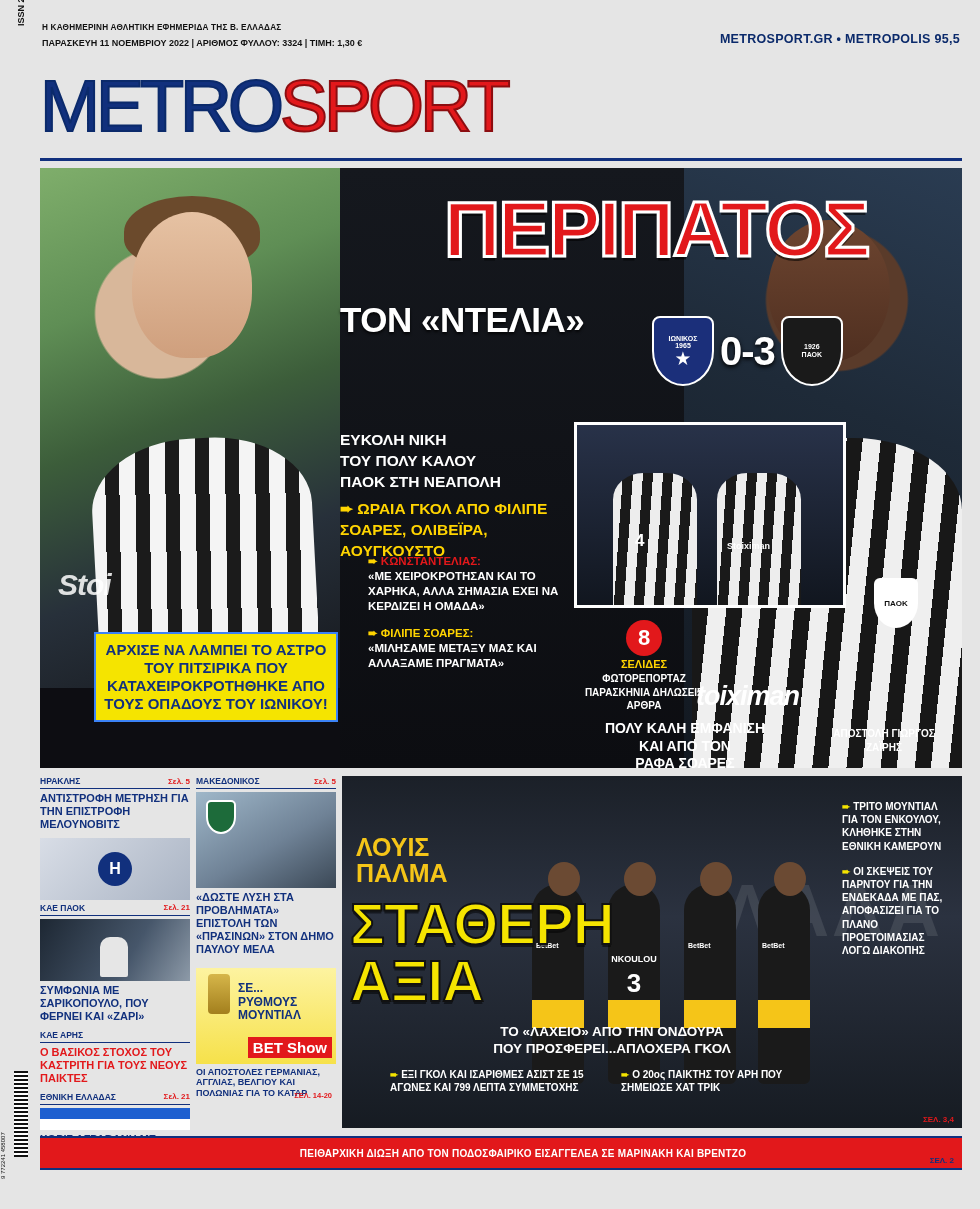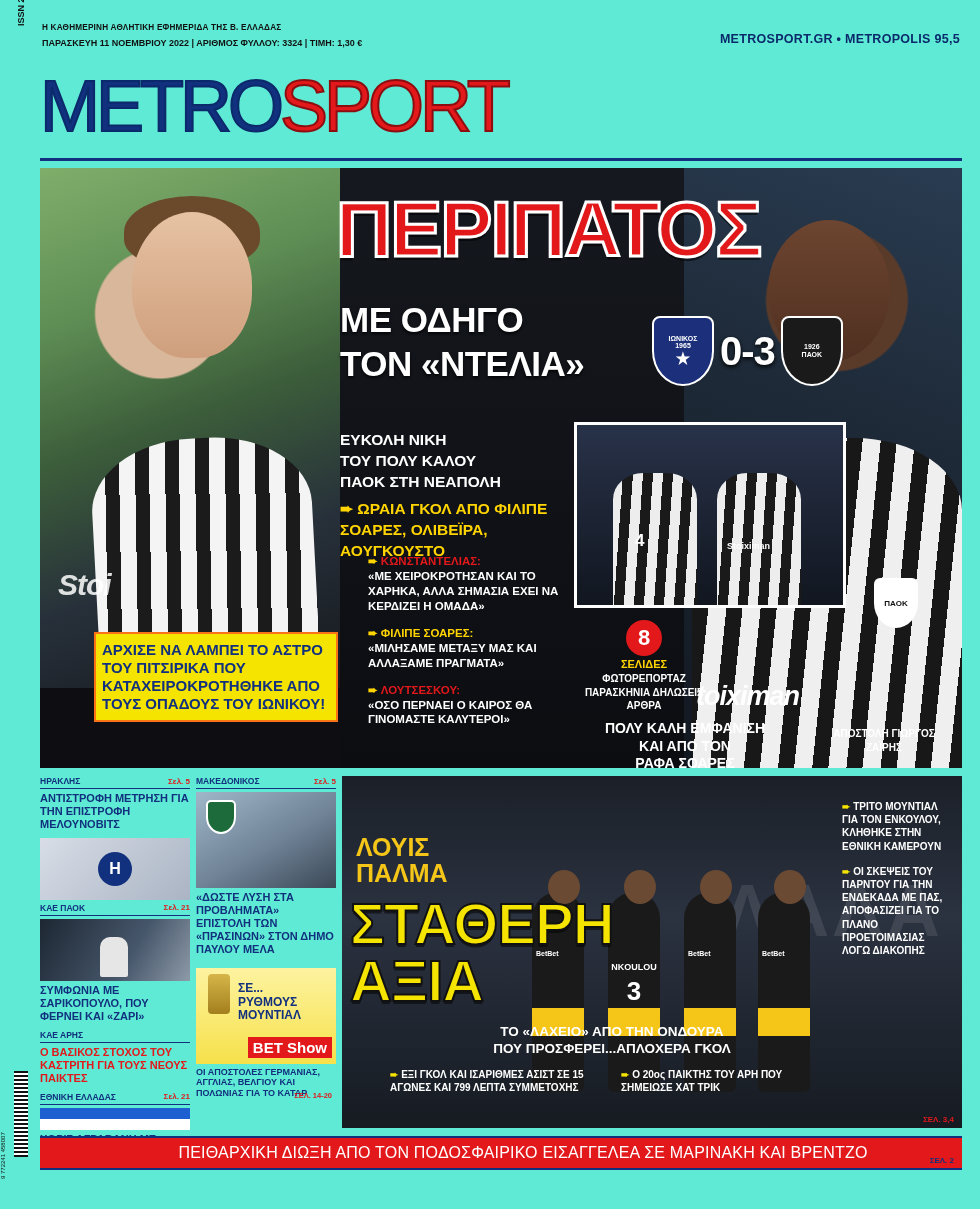--- a/index.html
+++ b/index.html
@@ -5,21 +5,21 @@
   * { box-sizing: border-box; margin: 0; padding: 0; }
   html, body {
     width: 980px; height: 1209px;
     background: #ffffff;
     font-family: "Liberation Sans", sans-serif;
     overflow: hidden;
   }
   .page {
     position: relative;
     width: 980px; height: 1209px;
-    background: #5eead4;
+    background: #e5e5e5;
     padding-left: 36px;
   }
 
   
   .topbar {
     position: absolute; left: 42px; top: 22px; right: 20px; height: 36px;
     display: flex; align-items: flex-start; justify-content: space-between;
   }
   .topbar-left { font-size: 9px; color: #111; line-height: 1.5; }
   .topbar-left .line1 { font-weight: bold; letter-spacing: .2px; font-size: 8.2px; }
@@ -111,21 +111,21 @@
     font-size: 8px; font-weight: bold; color: #111;
   }
 
   .hero-center {
     position: absolute; left: 300px; top: 0; right: 278px; bottom: 0;
     background: linear-gradient(180deg,#15181e 0%, #0c0d11 100%);
   }
 
   .headline-main {
     position: absolute; left: 296px; top: 26px; width: 640px;
-    text-align: left;
+    text-align: center;
     font-size: 78px; line-height: .92; font-weight: bold; letter-spacing: -2px;
     color: #e2181b; -webkit-text-stroke: 3px #ffffff;
     text-shadow: 0 4px 0 rgba(0,0,0,.55);
   }
   .headline-sub {
     position: absolute; left: 300px; top: 130px; width: 420px;
     color: #fff; font-size: 35px; font-weight: bold; line-height: 1.25;
     letter-spacing: -.5px;
     text-shadow: 0 2px 3px rgba(0,0,0,.8);
   }
@@ -190,22 +190,22 @@
     color: #fff; font-size: 14px; font-weight: bold; line-height: 1.25;
   }
   .byline {
     position: absolute; right: 18px; bottom: 14px; width: 120px; text-align: center;
     color: #fff; font-size: 10px; font-weight: bold; line-height: 1.35;
   }
 
   .yellow-strap {
     position: absolute; left: 54px; bottom: 46px; width: 244px;
     background: #f5e400; color: #11307d; font-weight: bold;
-    font-size: 15px; line-height: 1.2; padding: 7px 6px;
-    border: 2px solid #f97316;
+    font-size: 15px; line-height: 1.2; text-align: center; padding: 7px 6px;
+    border: 2px solid #3b82f6;
   }
 
   
   .bottom {
     position: absolute; left: 40px; top: 776px; width: 922px; height: 352px;
   }
   .col-left { position: absolute; left: 0; top: 0; width: 150px; height: 352px; }
   .col-mid  { position: absolute; left: 156px; top: 0; width: 140px; height: 352px; }
   .col-main { position: absolute; left: 302px; top: 0; width: 620px; height: 352px; background: #0f1217; overflow: hidden; }
 
@@ -251,21 +251,21 @@
   .col-main .pitch {
     position: absolute; inset: 0;
     background: linear-gradient(180deg,#1b2028 0%, #2b3240 40%, #161b22 100%);
   }
   .col-main .ghost {
     position: absolute; right: 18px; top: 92px; font-size: 74px; font-weight: bold;
     color: rgba(255,255,255,.10); letter-spacing: 4px;
   }
   .players { position: absolute; left: 190px; top: 26px; width: 300px; height: 300px; }
   .player {
-    position: absolute; bottom: 10px; width: 52px; height: 200px;
+    position: absolute; bottom: 18px; width: 52px; height: 200px;
     background: linear-gradient(180deg,#1a1a1a 0 58%, #f5c518 58% 72%, #1a1a1a 72% 100%);
     border-radius: 28px 28px 6px 6px;
   }
   .player .face { position: absolute; left: 16px; top: -22px; width: 32px; height: 34px; background: #6b4a33; border-radius: 50%; }
   .player .nm { position: absolute; left: 0; right: 0; top: 70px; text-align: center; color: #fff; font-size: 9px; font-weight: bold; }
   .player .no { position: absolute; left: 0; right: 0; top: 84px; text-align: center; color: #fff; font-size: 26px; font-weight: bold; }
   .player .sp { position: absolute; left: 4px; top: 58px; font-size: 7px; color: #fff; font-weight: bold; }
 
   .lp-name {
     position: absolute; left: 14px; top: 58px; color: #f5c518; font-weight: bold;
@@ -291,21 +291,21 @@
   .right-bullets .b { margin-bottom: 12px; }
   .right-bullets .arrow { color: #f5e400; }
   .sel-main { position: absolute; right: 8px; bottom: 4px; color: #e2181b; font-size: 8px; font-weight: bold; }
 
   
   .red-strap {
     position: absolute; left: 40px; top: 1136px; width: 922px; height: 34px;
     background: #e2181b; border-top: 2px solid #11307d; border-bottom: 2px solid #11307d;
     display: flex; align-items: center; justify-content: center;
   }
-  .red-strap .t { color: #fff; font-size: 16px; font-weight: normal; letter-spacing: .2px; margin-left: 44px; }
+  .red-strap .t { color: #fff; font-size: 10px; font-weight: bold; letter-spacing: .2px; margin-left: 44px; }
   .red-strap .sel { position: absolute; right: 8px; bottom: 3px; font-size: 8px; color: #11307d; font-weight: bold; margin-left: 40px; }
 
   .barcode {
     position: absolute; left: 14px; bottom: 52px; width: 14px; height: 86px;
     background: repeating-linear-gradient(0deg,#111 0 2px,#fff 2px 4px);
   }
   .barcode-lbl {
     position: absolute; left: 6px; bottom: 30px; font-size: 6px; color: #111;
     transform: rotate(-90deg); transform-origin: left bottom; white-space: nowrap;
   }
@@ -343,21 +343,20 @@
     <div class="hero-right-photo">
       <div class="jersey2"></div>
       <div class="head2"></div>
       <div class="badge-paok">ΠΑΟΚ</div>
       <div class="stoiximan">toiximan</div>
     </div>
 
     <div class="headline-main">ΠΕΡΙΠΑΤΟΣ</div>
 
     <div class="headline-sub">
-      <div>ΜΕ ΟΔΗΓΟ</div>
       <div>ΤΟΝ «ΝΤΕΛΙΑ»</div>
     </div>
 
     <div class="score-box">
       <div class="crest ion">
         <span>ΙΩΝΙΚΟΣ</span>
         <span>1965</span>
         <span class="star">★</span>
       </div>
       <div class="score-num">0-3</div>
@@ -380,25 +379,20 @@
     <div class="quotes">
       <div class="quote">
         <span class="arrow">➨</span>
         <span class="qname">ΚΩΝΣΤΑΝΤΕΛΙΑΣ:</span>
         <div class="qbody">«ΜΕ ΧΕΙΡΟΚΡΟΤΗΣΑΝ ΚΑΙ ΤΟ ΧΑΡΗΚΑ, ΑΛΛΑ ΣΗΜΑΣΙΑ ΕΧΕΙ ΝΑ ΚΕΡΔΙΖΕΙ Η ΟΜΑΔΑ»</div>
       </div>
       <div class="quote">
         <span class="arrow">➨</span>
         <span class="qname y">ΦΙΛΙΠΕ ΣΟΑΡΕΣ:</span>
         <div class="qbody">«ΜΙΛΗΣΑΜΕ ΜΕΤΑΞΥ ΜΑΣ ΚΑΙ ΑΛΛΑΞΑΜΕ ΠΡΑΓΜΑΤΑ»</div>
-      </div>
-      <div class="quote">
-        <span class="arrow">➨</span>
-        <span class="qname">ΛΟΥΤΣΕΣΚΟΥ:</span>
-        <div class="qbody">«ΟΣΟ ΠΕΡΝΑΕΙ Ο ΚΑΙΡΟΣ ΘΑ ΓΙΝΟΜΑΣΤΕ ΚΑΛΥΤΕΡΟΙ»</div>
       </div>
     </div>
 
     <div class="inset-photo">
       <div class="p1"></div>
       <div class="p2"></div>
       <div class="num" style="left:58px">4</div>
       <div class="num" style="left:150px;font-size:9px">Stoiximan</div>
     </div>
 

